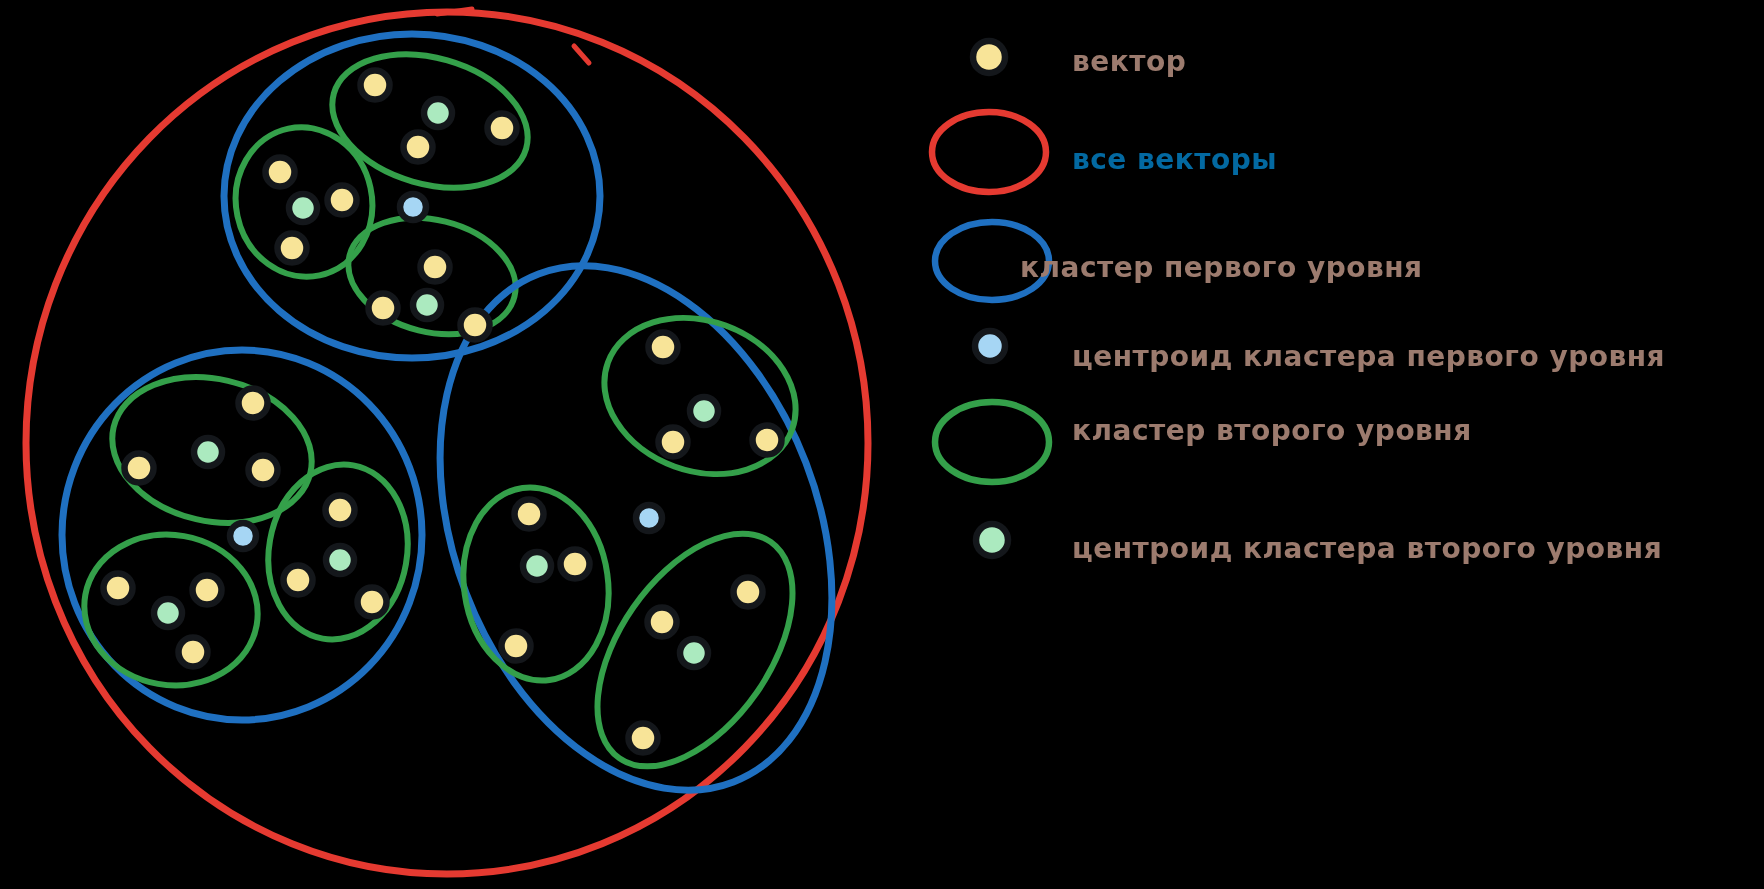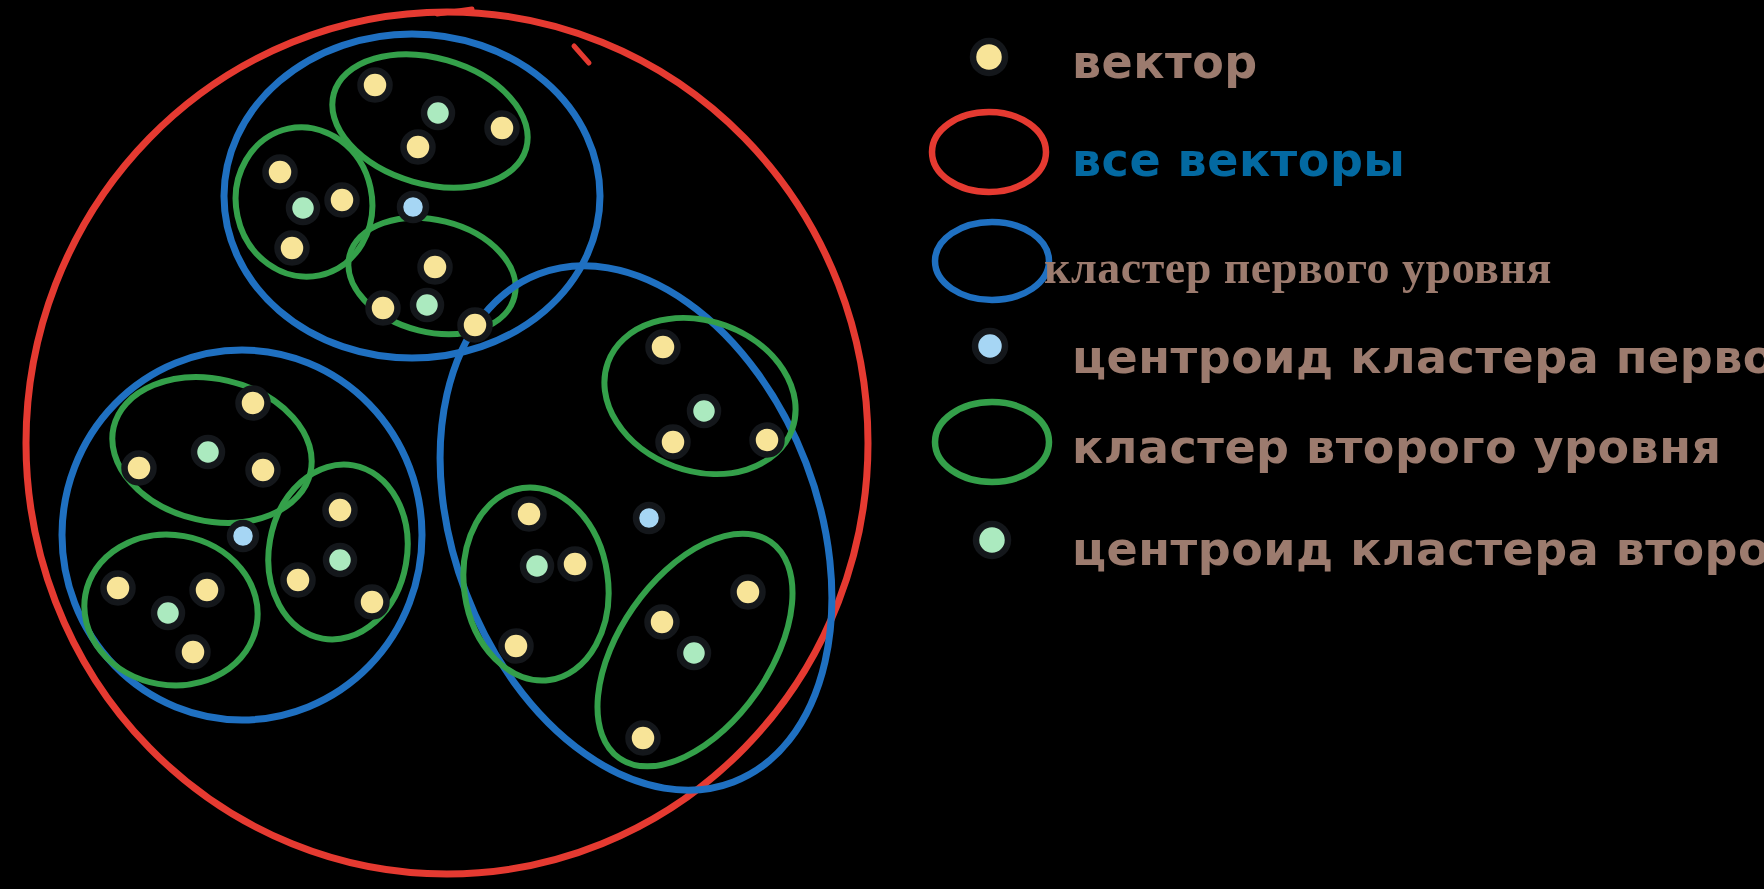--- a/index.html
+++ b/index.html
@@ -8,21 +8,21 @@
     width:1764px;height:889px;
     background:#000;
     overflow:hidden;
     font-family:"DejaVu Sans","Liberation Sans",sans-serif;
   }
   .stage svg{position:absolute;left:0;top:0;}
   .legend-label{
     position:absolute;
     height:48px;
     line-height:48px;
-    font-size:46px;
+    font-size:28px;
     font-weight:bold;
     letter-spacing:0.5px;
     white-space:nowrap;
   }
 </style>
 </head>
 <body>
 
 <div class="stage">
   <svg id="scene" width="1764" height="889" viewBox="0 0 1764 889">
@@ -83,18 +83,18 @@
       <circle cx="989" cy="57" r="16" fill="#f8e498" stroke="#14171b" stroke-width="6.5"></circle>
       <ellipse cx="989" cy="152" rx="57" ry="40" fill="none" stroke="#e53a31" stroke-width="6.5"></ellipse>
       <ellipse cx="992" cy="261" rx="57" ry="39" fill="none" stroke="#1f70c1" stroke-width="6.5"></ellipse>
       <circle cx="990" cy="346" r="15" fill="#a6d6f4" stroke="#14171b" stroke-width="6.5"></circle>
       <ellipse cx="992" cy="442" rx="57" ry="40" fill="none" stroke="#34a04a" stroke-width="6.5"></ellipse>
       <circle cx="992" cy="540" r="16" fill="#abeabf" stroke="#14171b" stroke-width="6.5"></circle>
     </svg>
   <div id="legend">
       <div class="legend-label" style="left: 1072px; top: 38px; color: rgb(156, 123, 110);">вектор</div>
       <div class="legend-label" style="left: 1072px; top: 136px; color: #0369a1;">все векторы</div>
-      <div class="legend-label" style="left: 1044px; top: 244px; color: rgb(156, 123, 110); font-family: Liberation Serif, serif;">кластер первого уровня</div>
+      <div class="legend-label" style="left: 1020px; top: 244px; color: rgb(156, 123, 110);">кластер первого уровня</div>
       <div class="legend-label" style="left: 1072px; top: 333px; color: rgb(156, 123, 110);">центроид кластера первого уровня</div>
-      <div class="legend-label" style="left: 1072px; top: 423px; color: rgb(156, 123, 110);">кластер второго уровня</div>
+      <div class="legend-label" style="left: 1072px; top: 407px; color: rgb(156, 123, 110);">кластер второго уровня</div>
       <div class="legend-label" style="left: 1072px; top: 525px; color: rgb(156, 123, 110);">центроид кластера второго уровня</div>
     </div>
 </div>
 
 </body></html>

